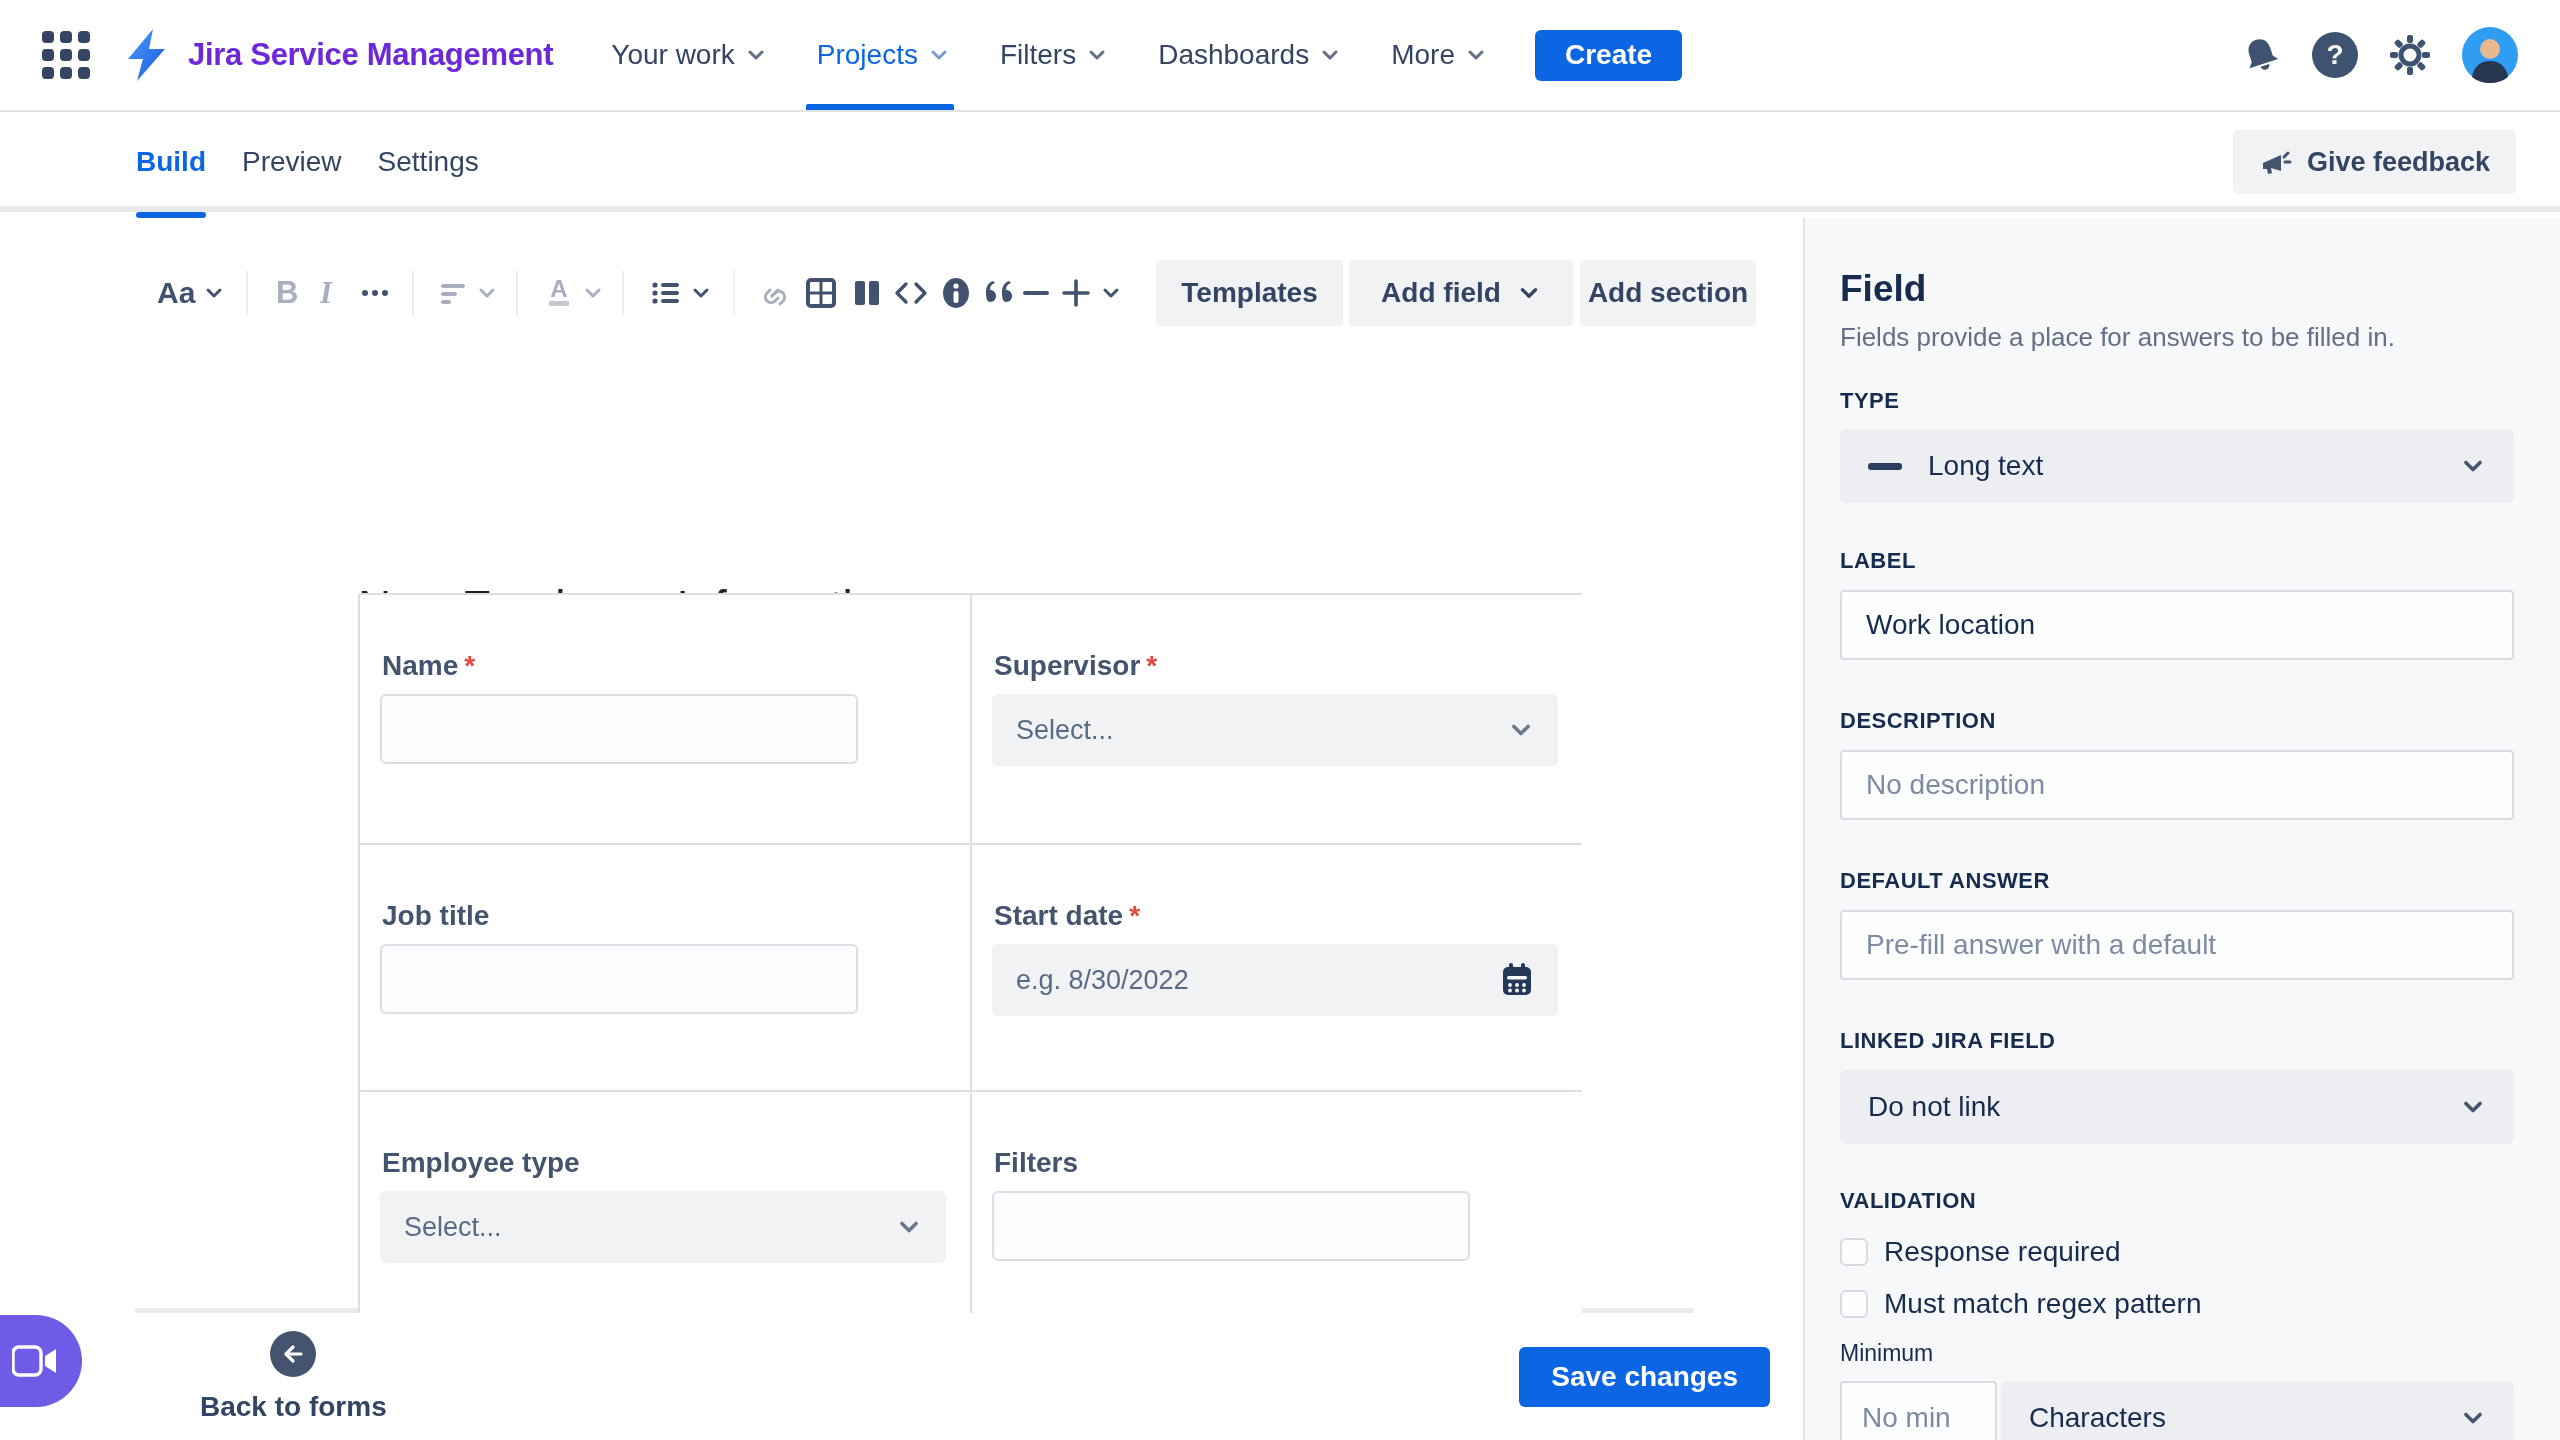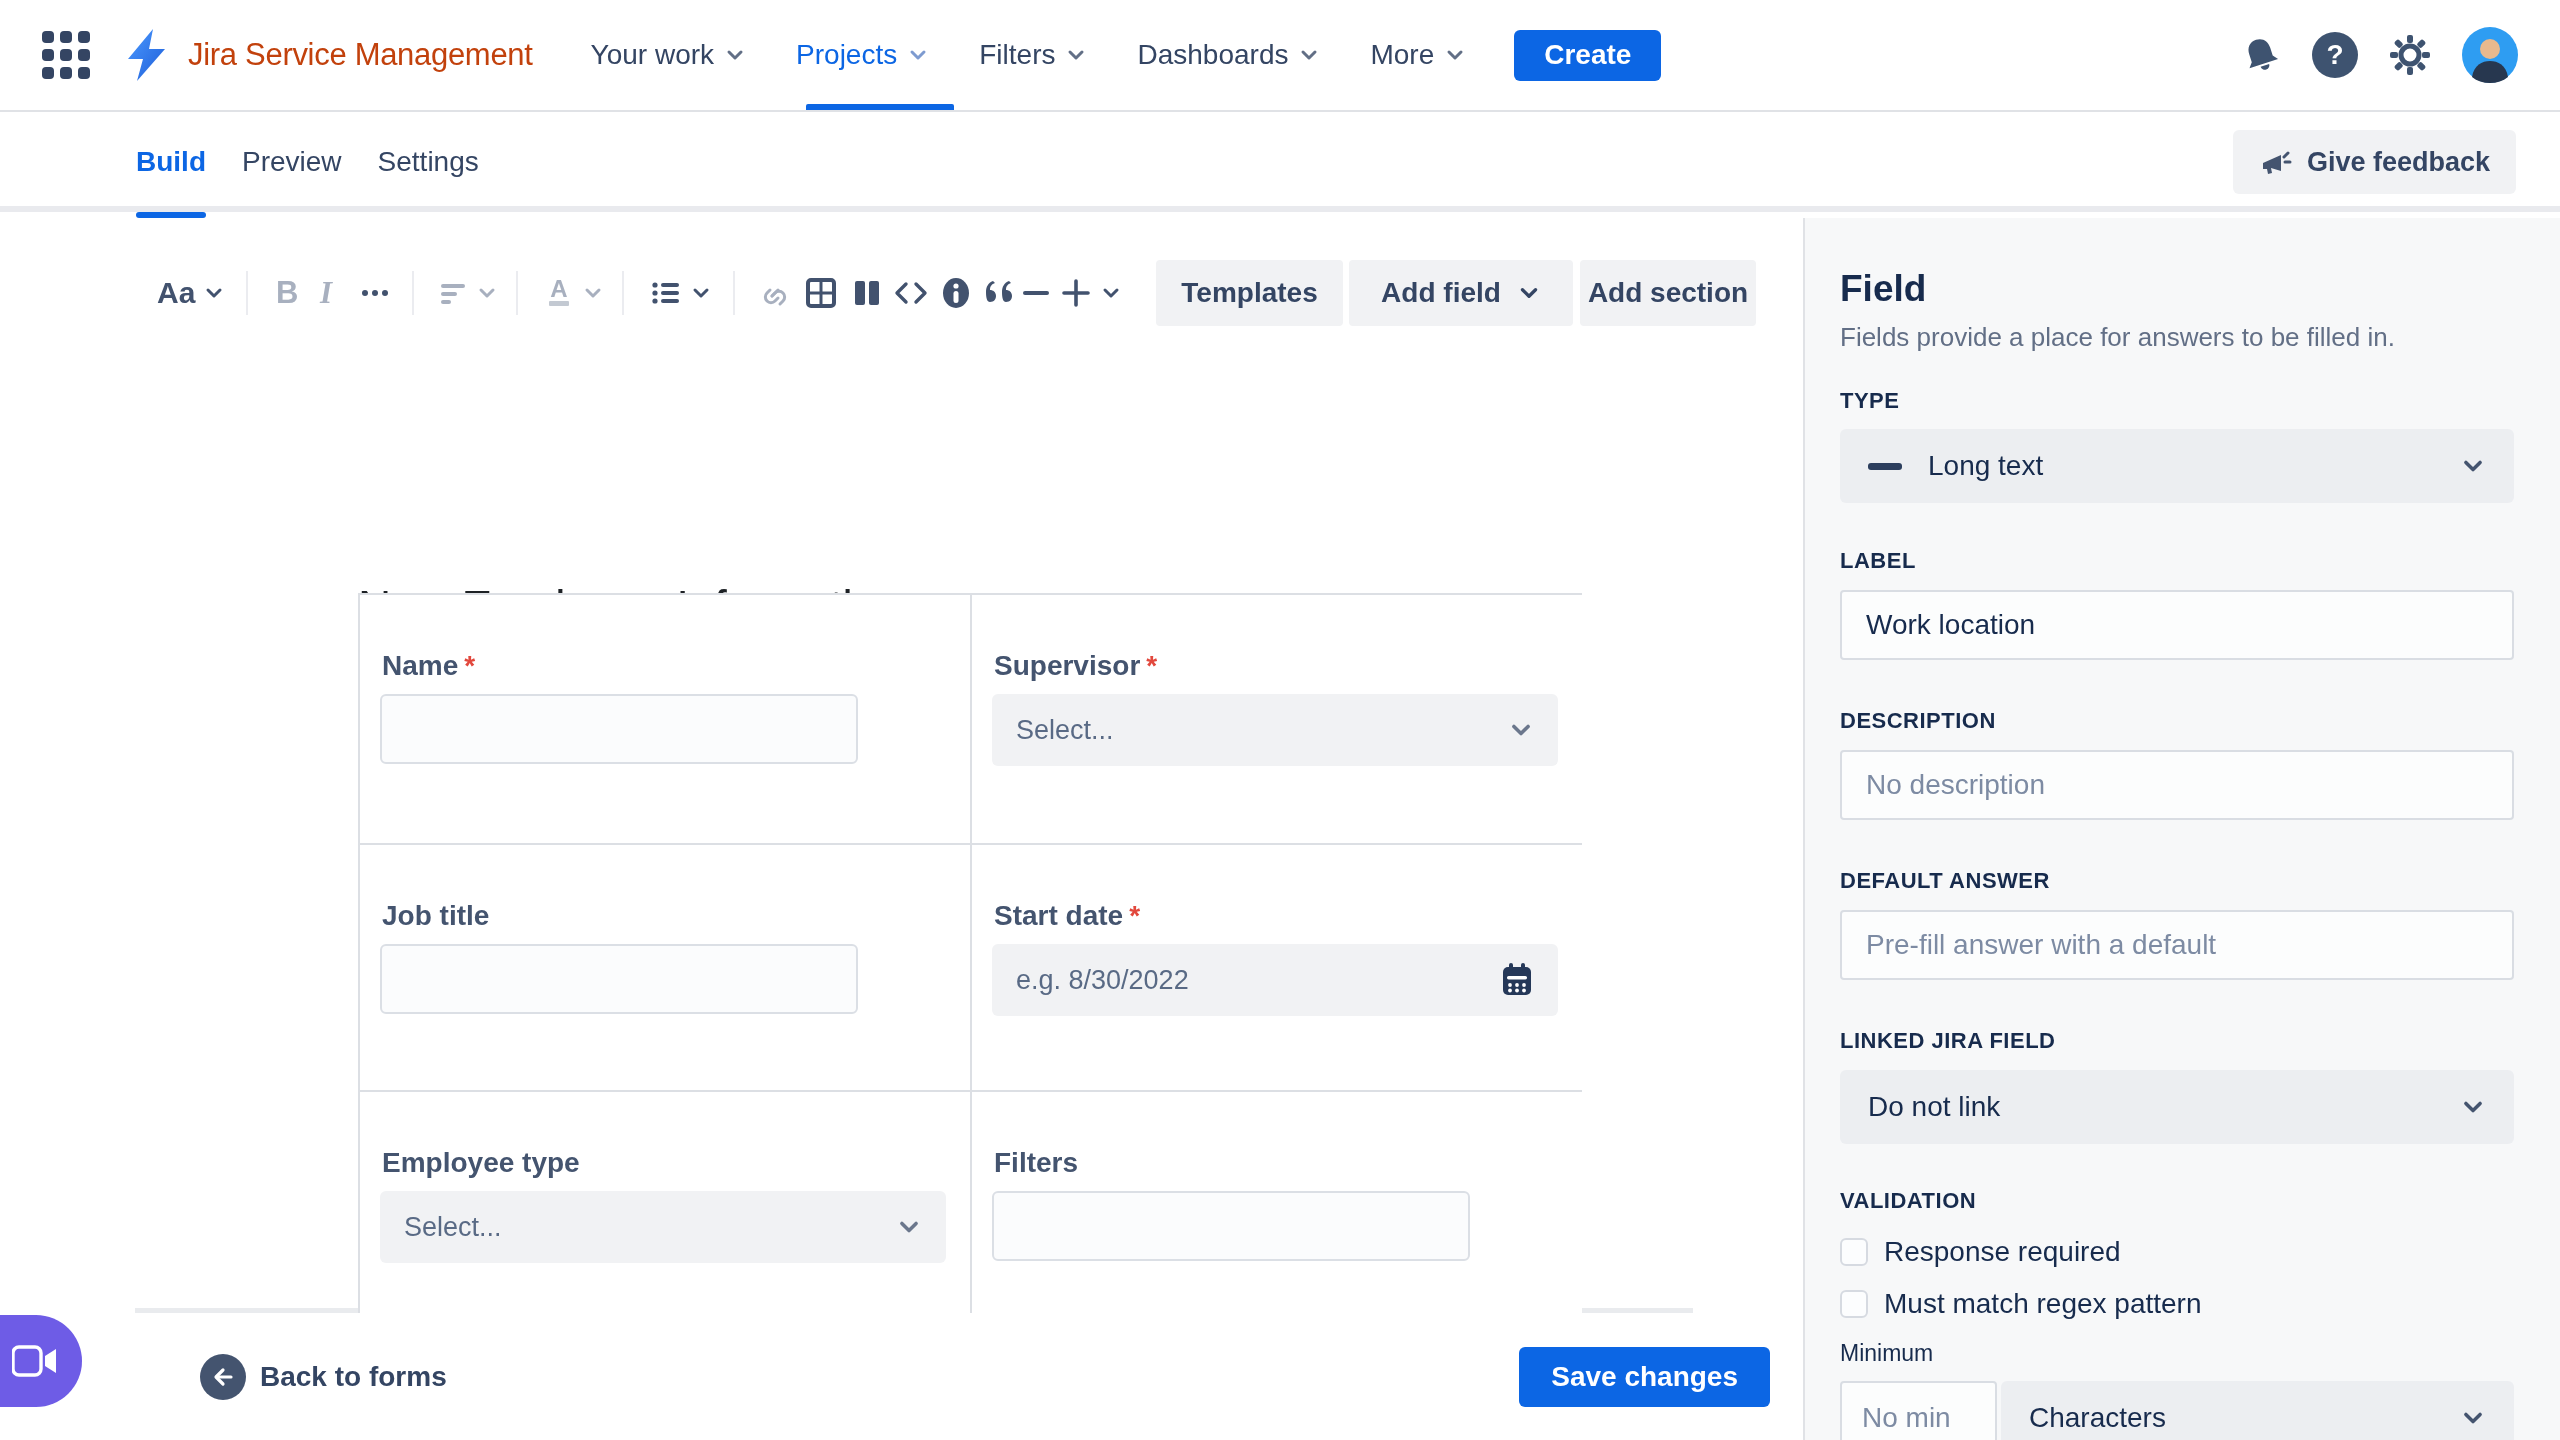--- a/index.html
+++ b/index.html
@@ -5,21 +5,21 @@
   * { margin:0; padding:0; box-sizing:border-box; }
   html,body { width:2560px; height:1440px; overflow:hidden; }
   body { font-family:"Liberation Sans", sans-serif; background:#fff; position:relative; color:#172B4D; }
 
   
   .topnav { position:absolute; left:0; top:0; width:2560px; height:112px; background:#fff; border-bottom:2px solid #E0E2E6; }
   .h-left { position:absolute; left:42px; top:0; height:110px; display:flex; align-items:center; }
   .appgrid { width:48px; height:48px; display:grid; grid-template-columns:repeat(3,12px); grid-template-rows:repeat(3,12px); gap:6px; cursor:pointer; margin-right:30px; }
   .appgrid i { background:#344563; border-radius:4px; }
   .logo-mark { margin-right:14px; display:flex; }
-  .product { font-size:31px; font-weight:400; color:#c2410c; margin-right:58px; letter-spacing:-0.3px; }
+  .product { font-size:31px; font-weight:700; color:#6d28d9; margin-right:58px; letter-spacing:-0.3px; }
   .h-nav { display:flex; align-items:center; gap:50px; }
   .nav-item { display:flex; align-items:center; gap:10px; font-size:28px; font-weight:500; color:#344563; cursor:pointer; white-space:nowrap; }
   .nav-item.active { color:#0C66E4; }
   .nav-underline { position:absolute; left:806px; bottom:0; width:148px; height:6px; background:#0C66E4; border-radius:2px 2px 0 0; }
   .chev { flex:none; }
   .create-btn { margin-left:48px; height:51px; padding:0 30px; background:#0C66E4; color:#fff; font-size:28px; font-weight:600; border:none; border-radius:6px; cursor:pointer; }
   .h-right { position:absolute; right:42px; top:0; height:110px; display:flex; align-items:center; gap:30px; }
   .search-box { width:400px; height:62px; border:2px solid #8C97A7; border-radius:8px; background:#fff; display:flex; align-items:center; padding:0 18px; gap:14px; }
   .search-box input { border:none; outline:none; font-size:27px; color:#344563; width:100%; font-family:inherit; background:transparent; }
   .search-box input::placeholder { color:#505F79; }
@@ -49,21 +49,21 @@
   .fcell { background:#fff; padding:0 20px; }
   .flabel { margin-top:55px; margin-left:2px; font-size:28px; font-weight:600; color:#44546F; display:flex; gap:6px; }
   .req { color:#E2483D; font-weight:700; }
   .tinput { display:block; margin-top:12px; width:478px; height:70px; background:#FBFCFD; border:2px solid #DBDFE5; border-radius:6px; outline:none; font-size:27px; padding:0 20px; color:#172B4D; font-family:inherit; }
   .fselect { margin-top:12px; height:72px; background:#F1F2F4; border-radius:6px; display:flex; align-items:center; padding:0 24px; font-size:27px; color:#596A85; cursor:pointer; }
   .fselect .grow { flex:1; }
   .strip { position:absolute; left:135px; top:1090px; width:1558px; height:6px; background:#E9EBEE; z-index:1; }
 
   
   .cfooter { position:absolute; left:0; top:1313px; width:1803px; height:127px; background:#fff; }
-  .back-btn { position:absolute; left:200px; top:50%; transform:translateY(-50%); display:flex; align-items:center; gap:14px; cursor:pointer; background:none; border:none; font-family:inherit; }
+  .back-btn { position:absolute; left:200px; top:50%; transform:translateY(-50%); display:flex; align-items:center; gap:14px; cursor:pointer; background:none; border:none; font-family:inherit;flex-direction:column; }
   .back-circ { width:46px; height:46px; border-radius:50%; background:#44546F; display:flex; align-items:center; justify-content:center; }
   .back-txt { font-size:28px; font-weight:600; color:#344563; }
   .save-btn { position:absolute; right:33px; top:34px; height:60px; padding:0 32px; background:#0C66E4; border:none; border-radius:6px; color:#fff; font-size:28px; font-weight:600; cursor:pointer; font-family:inherit; }
 
   
   .panel { position:absolute; left:1803px; top:218px; width:757px; height:1222px; background:#F7F8F9; border-left:2px solid #E0E2E6; overflow:hidden; }
   .pg { position:absolute; left:35px; width:674px; }
   .ptitle { font-size:37px; font-weight:600; color:#172B4D; }
   .psub { font-size:26px; color:#626F86; }
   .plabel { font-size:22px; font-weight:700; color:#172B4D; letter-spacing:0.5px; }

